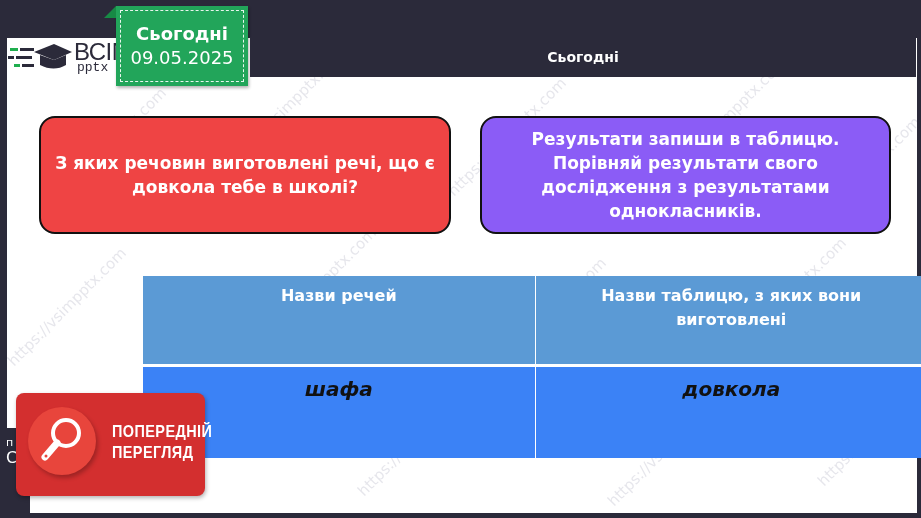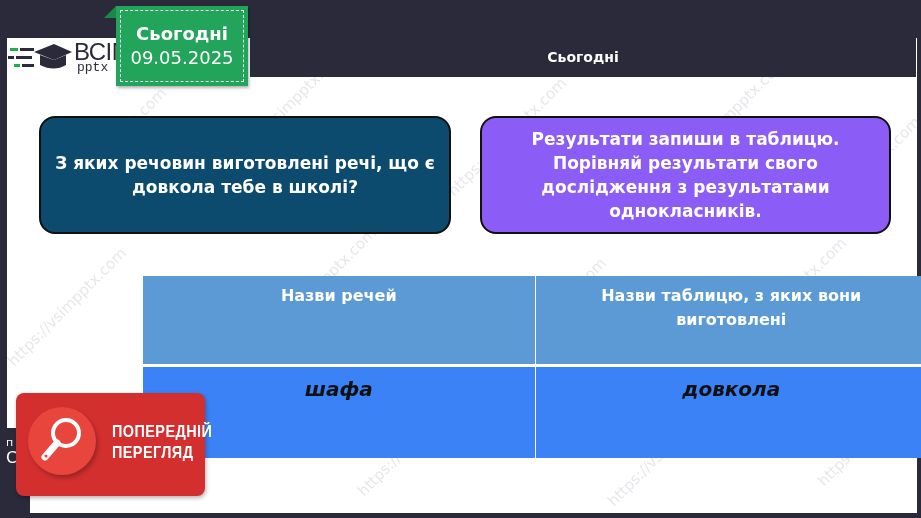--- a/index.html
+++ b/index.html
@@ -11,21 +11,21 @@
   .logo-text { position:absolute; left:66px; top:0px; font-family:"Liberation Sans", sans-serif; color:#2b2a3a; font-size:24px; letter-spacing:-0.5px; }
   .logo-sub { position:absolute; left:69px; top:22px; font-family:Liberation Mono, monospace; color:#2b2a3a; font-size:13px; }
   .date-tag { position:absolute; left:116px; top:6px; width:132px; height:80px; background:#22a55a; box-shadow:1px 2px 3px rgba(0,0,0,0.3); }
   .date-tag .fold { position:absolute; left:-12px; top:0; width:0; height:0; border-right:12px solid #178a45; border-top:12px solid transparent; }
   .date-tag .inner { position:absolute; left:4px; top:4px; right:4px; bottom:4px; border:1.5px dashed #e8f7ee; display:flex; flex-direction:column; align-items:center; justify-content:center; }
   .date-tag .l1 { color:#fff; font-weight:bold; font-size:18px; line-height:24px; }
   .date-tag .l2 { color:#fff; font-size:18px; line-height:24px; }
   .title-bar { position:absolute; left:250px; top:37px; width:666px; height:40px; background:#2b2a3a; display:flex; align-items:center; justify-content:center; }
   .title-bar span { color:#fff; font-weight:bold; font-size:14px; }
   .box { position:absolute; border:2px solid #111; border-radius:16px; display:flex; align-items:center; justify-content:center; text-align:center; color:#fff; font-weight:bold; font-size:17px; line-height:24px; }
-  .box-blue { left:39px; top:116px; width:408px; height:114px; background:#0c4a6e; }
+  .box-blue { left:39px; top:116px; width:408px; height:114px; background:#ef4444; }
   .box-green { left:480px; top:116px; width:407px; height:114px; background:#8b5cf6; }
   .box span { padding:0 14px; }
   table.data { position:absolute; left:143px; top:276px; width:784px; border-collapse:collapse;padding-left:12px; }
   table.data th { background:#5b9ad5; color:#fff; font-weight:bold; font-size:16px; line-height:24px; height:80px; vertical-align:top; padding:8px 10px 0; border-right:1px solid #fff; border-bottom:3px solid #fff; }
   table.data td { background:#3b82f6; color:#111; font-weight:bold; font-style:italic; font-size:20px; height:80px; vertical-align:top; text-align:center; padding-top:10px; border-right:1px solid #fff; }
   table.data th:last-child, table.data td:last-child { border-right:none; }
   .dark-panel { position:absolute; left:0; top:428px; width:30px; height:90px; background:#2b2a3a; }
   .dark-panel span { position:absolute; color:#fff; font-size:14px; left:6px; }
   .preview { position:absolute; left:16px; top:393px; width:189px; height:103px; background:#d32f2f; border-radius:8px; box-shadow:1px 2px 4px rgba(0,0,0,0.3); }
   .preview .circle { position:absolute; left:12px; top:14px; width:68px; height:68px; border-radius:50%; background:#e8453c; box-shadow:2px 3px 4px rgba(0,0,0,0.25); }

